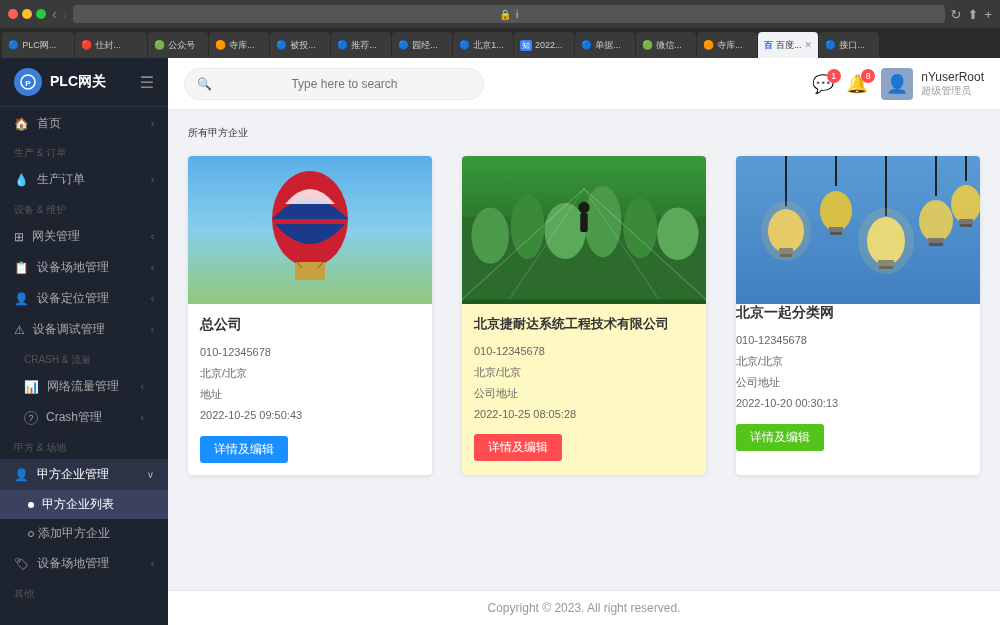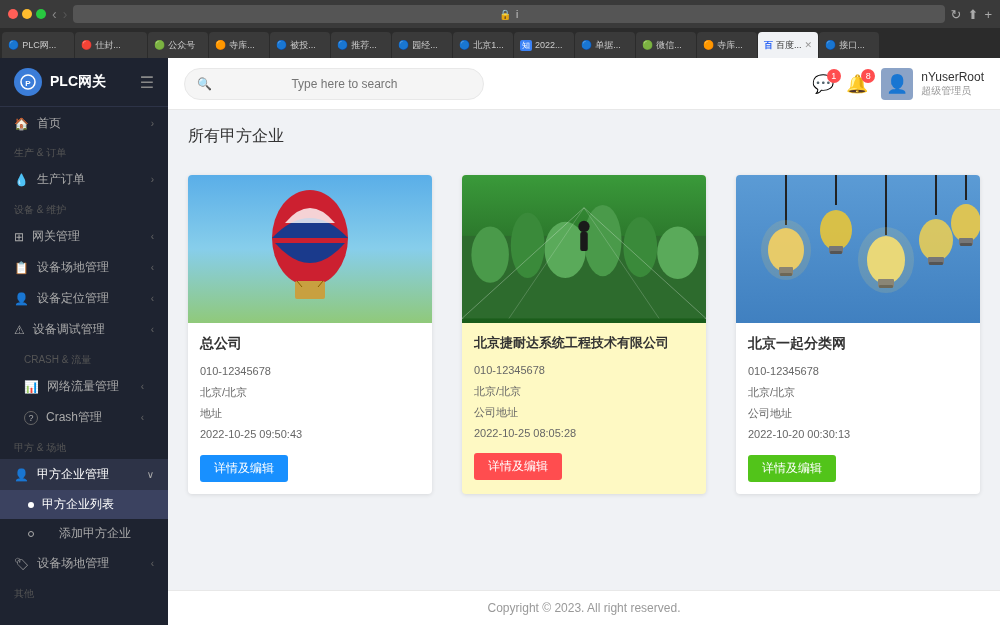--- a/index.html
+++ b/index.html
@@ -158,21 +158,21 @@
       <div style="display:flex;align-items:center;padding:7px 14px;cursor:pointer;font-size:12px;color:#fff;background:#2d3347;gap:8px;">
         <span style="font-size:12px;">👤</span>
         <span>甲方企业管理</span>
         <span style="margin-left:auto;font-size:10px;color:#aaa;">∨</span>
       </div>
 
       <div style="display:flex;align-items:center;padding:6px 14px 6px 28px;cursor:pointer;font-size:12px;color:#fff;background:#3b4260;gap:8px;">
         <span style="width:6px;height:6px;border-radius:50%;background:#fff;flex-shrink:0;"></span>
         <span>甲方企业列表</span>
       </div>
-      <div style="display:flex;align-items:center;padding:6px 14px 6px 28px;cursor:pointer;font-size:12px;color:#aaa;gap:25px;">
+      <div style="display:flex;align-items:center;padding:6px 14px 6px 28px;cursor:pointer;font-size:12px;color:#aaa;gap:4px;">
         <span style="width:6px;height:6px;border-radius:50%;border:1px solid #aaa;flex-shrink:0;"></span>
         <span>添加甲方企业</span>
       </div>
 
       <div style="display:flex;align-items:center;padding:7px 14px;cursor:pointer;font-size:12px;color:#aaa;gap:8px;">
         <span style="font-size:12px;">🏷</span>
         <span>设备场地管理</span>
         <span style="margin-left:auto;font-size:10px;color:#666;">‹</span>
       </div>
     </div>
@@ -204,21 +204,21 @@
           </div>
           <div style="display:flex;flex-direction:column;">
             <span style="font-size:12px;font-weight:400;color:#333;">nYuserRoot</span>
             <span style="font-size:10px;color:#999;">超级管理员</span>
           </div>
         </div>
       </div>
     </div>
 
     <div style="flex:1;padding:16px 20px;overflow-y:auto;background:#f0f2f5;">
-      <div style="font-size:16px;color:#333;margin-bottom:28px;font-weight:normal;">所有甲方企业</div>
+      <div style="font-size:10px;color:#333;margin-bottom:16px;font-weight:normal;">所有甲方企业</div>
 
       <div style="display:grid;grid-template-columns:repeat(3,1fr);gap:30px;">
 
         <div style="background:#fff;border-radius:4px;overflow:hidden;box-shadow:0 1px 4px rgba(0,0,0,0.1);">
           <div style="width:100%;height:148px;background:linear-gradient(180deg,#5aaee8 0%,#87ceeb 50%,#90c97a 100%);position:relative;display:flex;align-items:flex-end;justify-content:center;">
 
             <svg width="120" height="130" viewBox="0 0 120 130" style="position:absolute;bottom:10px;">
               <ellipse cx="60" cy="55" rx="38" ry="48" fill="#cc2030"></ellipse>
               <path d="M22 55 Q60 15 98 55" fill="#1a3a8c"></path>
               <path d="M22 55 Q60 95 98 55" fill="#cc2030"></path>
@@ -306,21 +306,21 @@
               <rect x="193" y="87" width="14" height="3" rx="1" fill="#555"></rect>
 
               <ellipse cx="230" cy="48" rx="15" ry="19" fill="#f5cc40" opacity="0.85"></ellipse>
               <rect x="223" y="63" width="14" height="7" rx="1" fill="#777"></rect>
               <rect x="224" y="68" width="12" height="3" rx="1" fill="#555"></rect>
 
               <ellipse cx="50" cy="75" rx="25" ry="30" fill="#f5d060" opacity="0.15"></ellipse>
               <ellipse cx="150" cy="85" rx="28" ry="33" fill="#f8e070" opacity="0.15"></ellipse>
             </svg>
           </div>
-          <div style="padding:12px;border-radius:12px;">
+          <div style="padding:0;border-radius:12px;">
             <div style="font-size:14px;font-weight:600;color:#333;margin-bottom:8px;">北京一起分类网</div>
             <div style="font-size:11px;color:#666;line-height:1.9;">
               <div>010-12345678</div>
               <div>北京/北京</div>
               <div>公司地址</div>
               <div>2022-10-20 00:30:13</div>
             </div>
             <button style="margin-top:10px;padding:5px 14px;border-radius:3px;color:#fff;font-size:12px;border:none;cursor:pointer;background:#52c41a;">详情及编辑</button>
           </div>
         </div>

